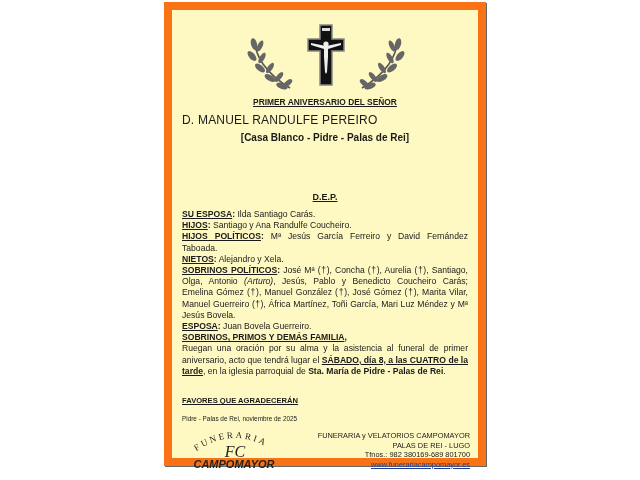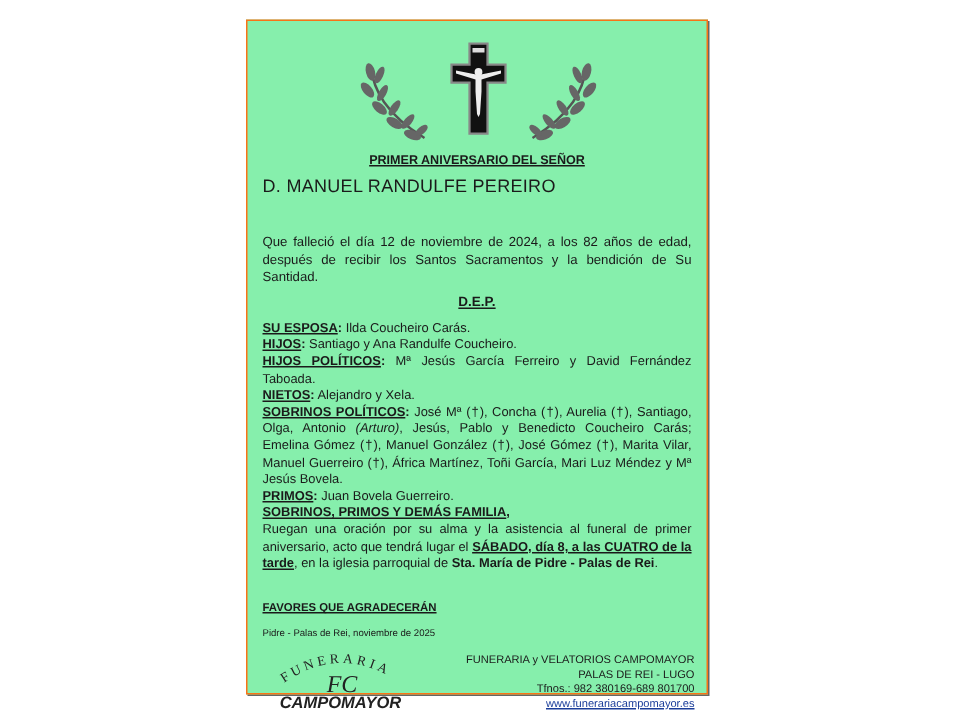--- a/index.html
+++ b/index.html
@@ -1,17 +1,17 @@
 <!DOCTYPE html>
 <html><head>
 <meta charset="utf-8">
 <style>
   html, body { margin:0; padding:0; background:#ffffff; }
   body { width:640px; height:480px; position:relative; overflow:hidden; font-family:"Liberation Sans", sans-serif; color:#1a1a1a; }
-  .card { position:absolute; left:164px; top:13px; width:306px; height:448px; border:1px solid #f97316; box-shadow:1px 1px 0 #666; background:#86efac; }
+  .card { position:absolute; left:164px; top:2px; width:306px; height:448px; border:8px solid #f97316; box-shadow:1px 1px 0 #666; background:#fef9c3; }
   .emblem { position:absolute; left:0; top:0; width:306px; height:90px; }
   .cross { position:absolute; left:135px; top:14px; width:38px; height:62px; }
   .branch-left { position:absolute; left:74px; top:26px; width:50px; height:58px; }
   .branch-right { position:absolute; left:184px; top:26px; width:50px; height:58px; }
   .txt { position:absolute; left:10px; width:286px; font-size:8.6px; line-height:11.2px; }
   .justify { text-align:justify; }
   .u { text-decoration:underline; font-weight:bold; }
   .b { font-weight:bold;margin-top:20px; }
   .title-small { top:87px; font-size:8.4px; font-weight:bold; text-decoration:underline; text-align:center; }
   .name { top:101px; font-size:12px; line-height:18px; font-weight:normal; letter-spacing:0.2px; }
@@ -69,30 +69,30 @@
           <ellipse cx="33" cy="41" rx="2.5" ry="6" transform="rotate(40 33 41)"></ellipse>
           <ellipse cx="36" cy="50" rx="3" ry="6" transform="rotate(-70 36 50)"></ellipse>
           <ellipse cx="42" cy="47" rx="2.5" ry="5" transform="rotate(50 42 47)"></ellipse>
         </g>
       </g>
     </svg>
   </div>
 
   <div class="txt title-small">PRIMER ANIVERSARIO DEL SEÑOR</div>
   <div class="txt name">D.  MANUEL RANDULFE PEREIRO</div>
-  <div class="txt intro justify">Que falleció el día 12 de noviembre de 2024, a los 82 años de edad, después de recibir los Santos Sacramentos y la bendición de Su Santidad.</div>
+  <div class="txt place">[Casa Blanco - Pidre - Palas de Rei]</div>
   <div class="txt dep">D.E.P.</div>
 
   <div class="txt family justify">
-    <p><span class="u">SU ESPOSA</span><b>:</b><span>  Ilda Coucheiro Carás.</span></p>
+    <p><span class="u">SU ESPOSA</span><b>:</b><span>  Ilda Santiago Carás.</span></p>
     <p><span class="u">HIJOS</span><b>:</b><span>  Santiago y Ana Randulfe Coucheiro.</span></p>
     <p><span class="u">HIJOS POLÍTICOS</span><b>:</b><span> Mª Jesús García Ferreiro y David Fernández Taboada.</span></p>
     <p><span class="u">NIETOS</span><b>:</b><span> Alejandro y Xela.</span></p>
     <p><span class="u">SOBRINOS POLÍTICOS</span><b>:</b><span> José Mª (†), Concha (†), Aurelia (†), Santiago, Olga, Antonio </span><i>(Arturo)</i><span>, Jesús, Pablo y Benedicto Coucheiro Carás; Emelina Gómez (†), Manuel González (†), José Gómez (†), Marita Vilar, Manuel Guerreiro (†), África Martínez, Toñi García, Mari Luz Méndez y Mª Jesús Bovela.</span></p>
-    <p><span class="u">PRIMOS</span><b>:</b><span> Juan Bovela Guerreiro.</span></p>
+    <p><span class="u">ESPOSA</span><b>:</b><span> Juan Bovela Guerreiro.</span></p>
     <p><span class="u">SOBRINOS, PRIMOS Y DEMÁS FAMILIA</span><b>,</b></p>
     <p><span>Ruegan una oración por su alma y la asistencia al funeral de primer aniversario, acto que tendrá lugar el </span><span class="u">SÁBADO, día 8, a las CUATRO de la tarde</span><span>, en la iglesia parroquial de </span><span class="b">Sta. María de Pidre - Palas de Rei</span><span>.</span></p>
   </div>
 
   <div class="txt favores">FAVORES QUE AGRADECERÁN</div>
   <div class="txt dateline">Pidre - Palas de Rei, noviembre de 2025</div>
 
   <svg class="logo" viewBox="0 0 110 44">
     <defs>
         <path id="arc" d="M10 30 Q55 -6 100 30"></path>

